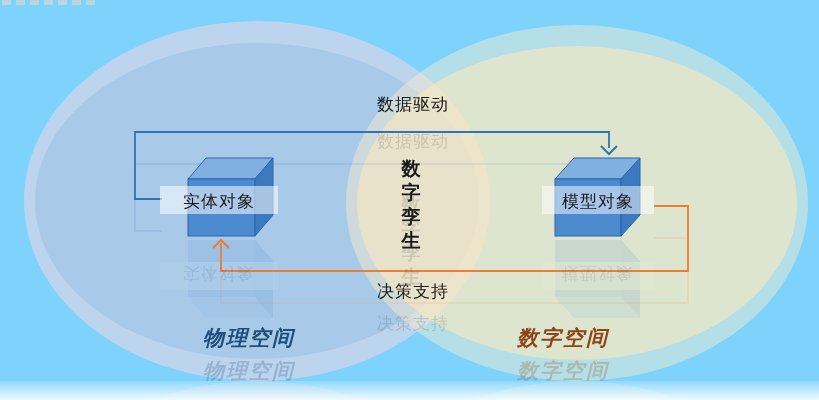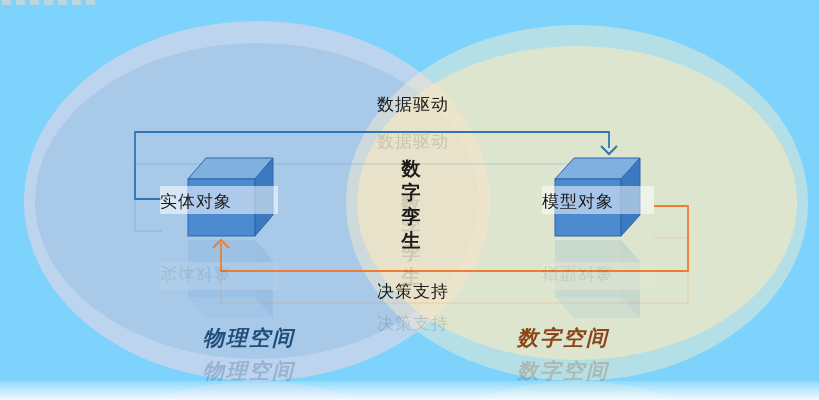--- a/index.html
+++ b/index.html
@@ -4,21 +4,21 @@
 <style>
   html,body{margin:0;padding:0;}
   body{font-family:"Liberation Sans","DejaVu Sans",sans-serif;background:#fff;}
   .stage{position:relative;width:819px;height:400px;overflow:hidden;background:#7dd3fc;}
   .stage svg{position:absolute;left:0;top:0;}
   .txt{position:absolute;color:#1a1a1a;white-space:nowrap;}
   .flow-label{font-size:17px;letter-spacing:1px;}
   .center-title{width:26px;font-size:19px;font-weight:bold;line-height:24px;
                 word-break:break-all;white-space:normal;text-align:center;letter-spacing:0;}
   .space-title{font-size:21px;font-weight:bold;letter-spacing:2px;font-style:italic;}
-  .node-label{font-size:17px;letter-spacing:1px;text-align:left;}
+  .node-label{font-size:17px;letter-spacing:1px;text-align:center;}
   .ghost{opacity:0.15;}
   .ghost-strong{opacity:0.24;}
   .ghost-weak{opacity:0.10;transform:scaleY(-1);}
   .top-fragment{position:absolute;left:2px;top:0;width:96px;height:5px;opacity:.7;
     background:repeating-linear-gradient(90deg,#d4d8d2 0 9px,transparent 9px 14px);}
 </style>
 </head>
 <body>
 
 <div class="stage">

